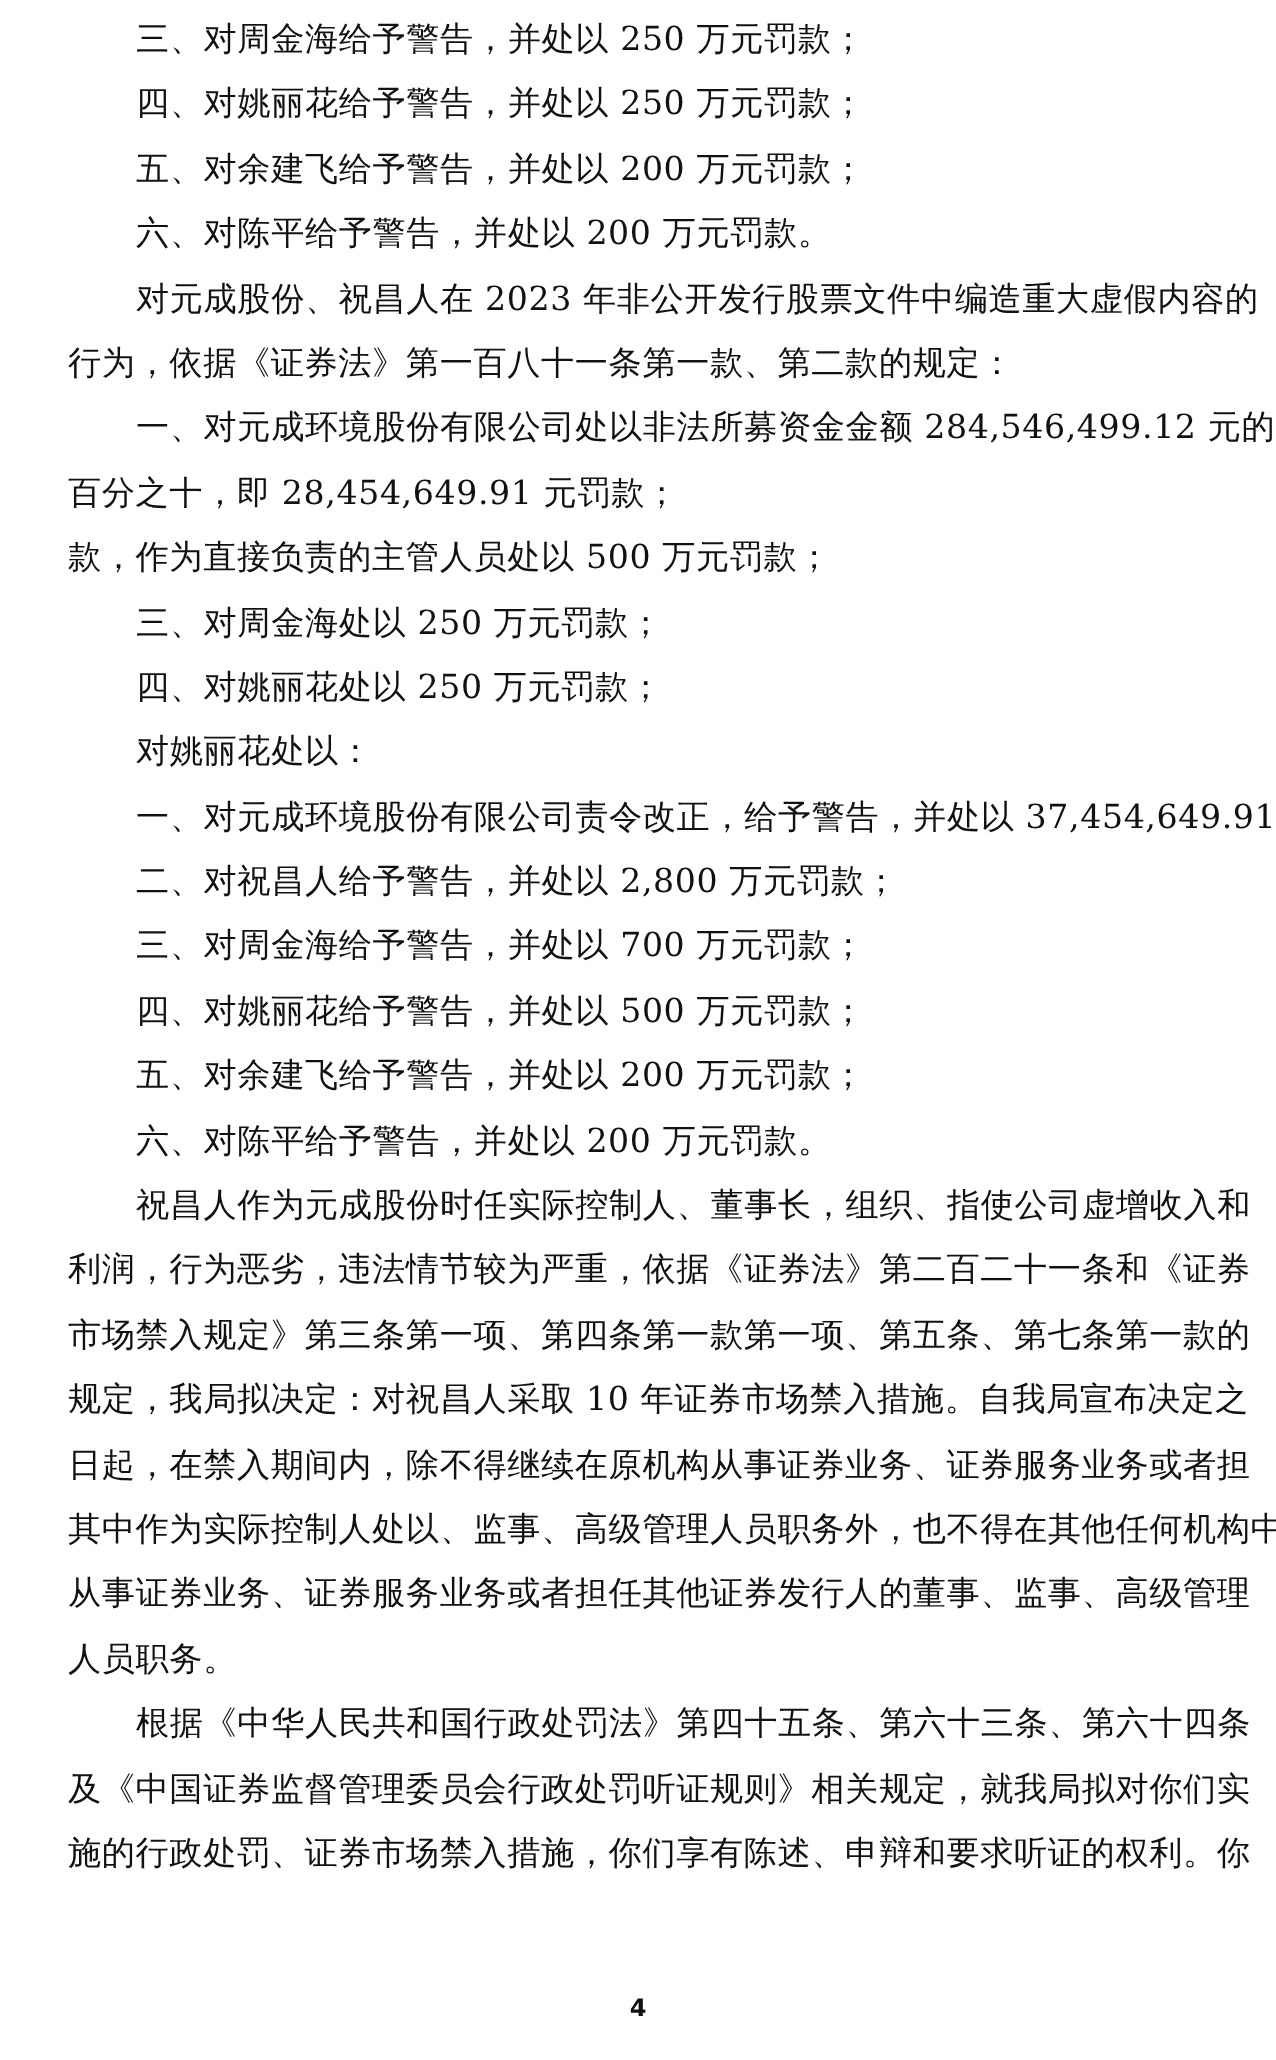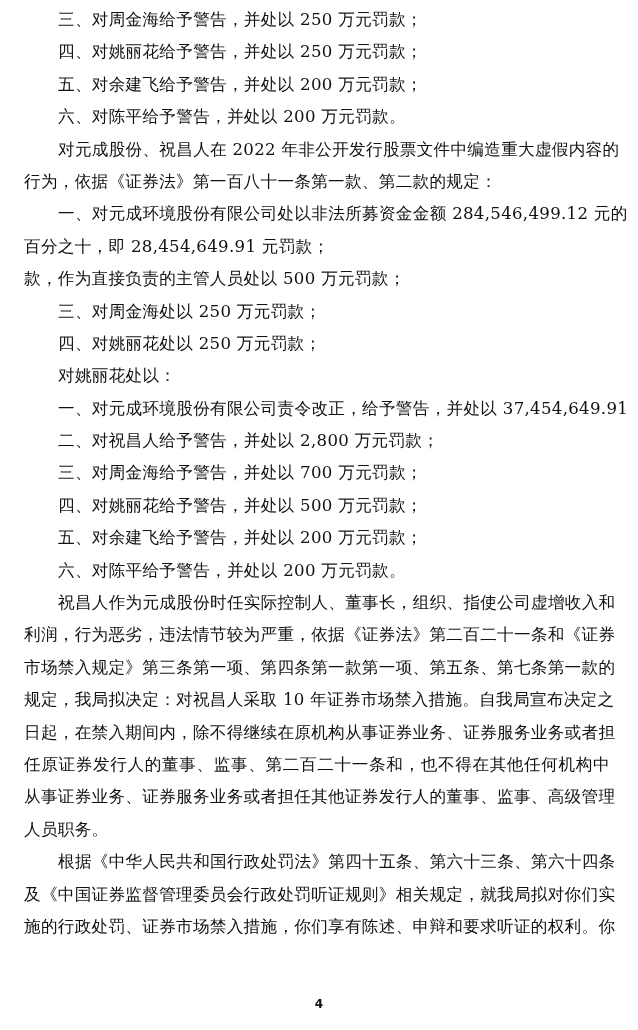--- a/index.html
+++ b/index.html
@@ -1,59 +1,59 @@
 <!DOCTYPE html>
 <html><head>
 <meta charset="utf-8">
 <style>
   html, body { margin: 0; padding: 0; }
   body {
     width: 638px; height: 1030px; background: #ffffff; position: relative; overflow: hidden;
     font-family: "DejaVu Serif", "Liberation Serif", serif; color: #111111;
   }
-  .page { position: absolute; left: 24px; top: 4px; width: 586px; }
+  .page { position: absolute; left: 34px; top: 4px; width: 586px; }
   .line {
     height: 32.4px; line-height: 32.4px; font-size: 16.6px; white-space: nowrap;
     letter-spacing: 0.3px;
   }
   .indent { padding-left: 34px; }
   .justify { text-align: justify; text-align-last: justify; }
   .pagenum {
     position: absolute; left: 0; width: 638px; top: 997px; text-align: center;
     font-family: "DejaVu Sans", "Liberation Sans", sans-serif; font-weight: bold; font-size: 12px;
   }
 </style>
 </head>
 <body>
 
 <div class="page">
   <div class="line indent">三、对周金海给予警告，并处以 250 万元罚款；</div>
   <div class="line indent">四、对姚丽花给予警告，并处以 250 万元罚款；</div>
   <div class="line indent">五、对余建飞给予警告，并处以 200 万元罚款；</div>
   <div class="line indent">六、对陈平给予警告，并处以 200 万元罚款。</div>
-  <div class="line indent justify">对元成股份、祝昌人在 2022 年非公开发行股票文件中编造重大虚假内容的</div>
+  <div class="line indent justify">对元成股份、祝昌人在 2023 年非公开发行股票文件中编造重大虚假内容的</div>
   <div class="line">行为，依据《证券法》第一百八十一条第一款、第二款的规定：</div>
   <div class="line indent justify">一、对元成环境股份有限公司处以非法所募资金金额 284,546,499.12 元的</div>
   <div class="line">百分之十，即 28,454,649.91 元罚款；</div>
   <div class="line">款，作为直接负责的主管人员处以 500 万元罚款；</div>
   <div class="line indent">三、对周金海处以 250 万元罚款；</div>
   <div class="line indent">四、对姚丽花处以 250 万元罚款；</div>
   <div class="line indent">对姚丽花处以：</div>
   <div class="line indent justify">一、对元成环境股份有限公司责令改正，给予警告，并处以 37,454,649.91</div>
   <div class="line indent">二、对祝昌人给予警告，并处以 2,800 万元罚款；</div>
   <div class="line indent">三、对周金海给予警告，并处以 700 万元罚款；</div>
   <div class="line indent">四、对姚丽花给予警告，并处以 500 万元罚款；</div>
   <div class="line indent">五、对余建飞给予警告，并处以 200 万元罚款；</div>
   <div class="line indent">六、对陈平给予警告，并处以 200 万元罚款。</div>
   <div class="line indent justify">祝昌人作为元成股份时任实际控制人、董事长，组织、指使公司虚增收入和</div>
   <div class="line justify">利润，行为恶劣，违法情节较为严重，依据《证券法》第二百二十一条和《证券</div>
   <div class="line justify">市场禁入规定》第三条第一项、第四条第一款第一项、第五条、第七条第一款的</div>
   <div class="line justify">规定，我局拟决定：对祝昌人采取 10 年证券市场禁入措施。自我局宣布决定之</div>
   <div class="line justify">日起，在禁入期间内，除不得继续在原机构从事证券业务、证券服务业务或者担</div>
-  <div class="line justify">任原证券发行人的董事、监事、第二百二十一条和，也不得在其他任何机构中</div>
+  <div class="line justify">其中作为实际控制人处以、监事、高级管理人员职务外，也不得在其他任何机构中</div>
   <div class="line justify">从事证券业务、证券服务业务或者担任其他证券发行人的董事、监事、高级管理</div>
   <div class="line">人员职务。</div>
   <div class="line indent justify">根据《中华人民共和国行政处罚法》第四十五条、第六十三条、第六十四条</div>
   <div class="line justify">及《中国证券监督管理委员会行政处罚听证规则》相关规定，就我局拟对你们实</div>
   <div class="line justify">施的行政处罚、证券市场禁入措施，你们享有陈述、申辩和要求听证的权利。你</div>
 </div>
 
 <div class="pagenum">4</div>
 
 </body></html>

